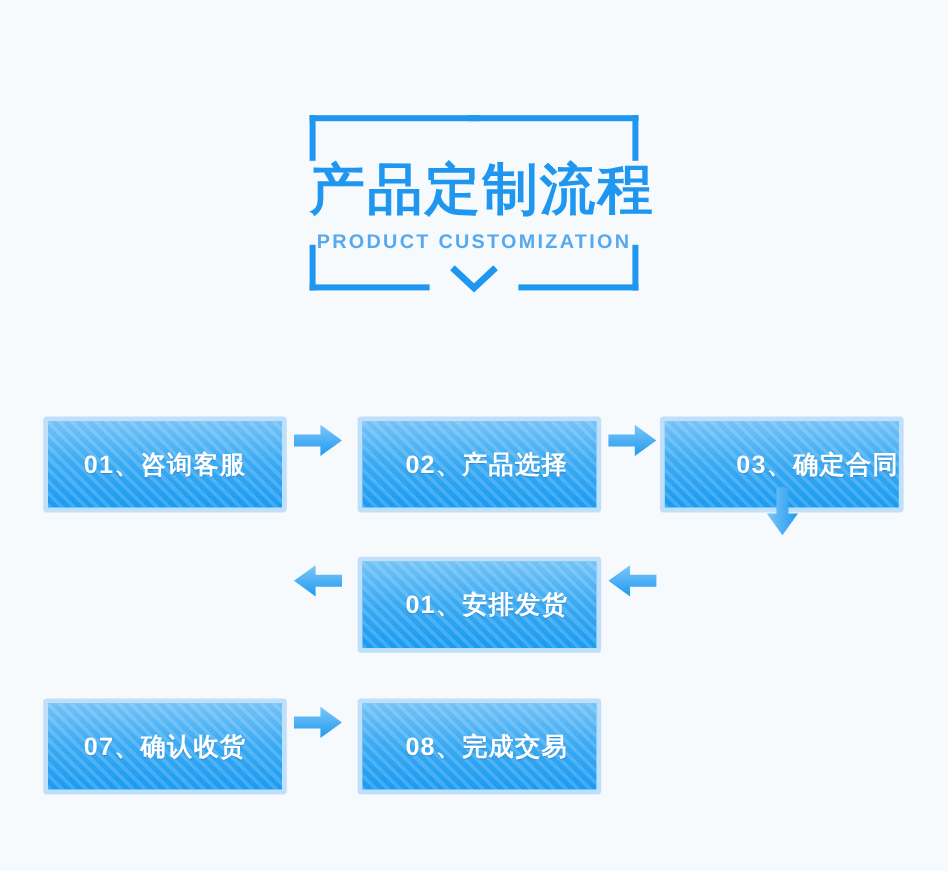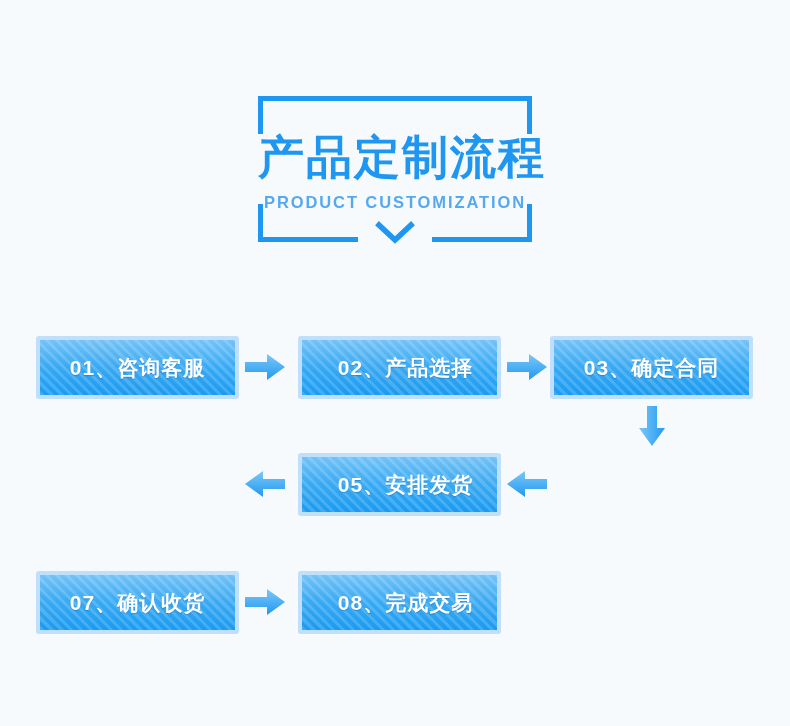--- a/index.html
+++ b/index.html
@@ -84,37 +84,38 @@
     position: absolute;
     left: 0;
     top: 0;
     width: 790px;
     height: 726px;
   }
 
   .step-box {
     position: absolute;
     width: 203px;
-    height: 63px;
+    height: 80px;
     box-sizing: border-box;
     border: 4px solid #bfdffb;
     border-radius: 3px;
     background-color: #2aa3f2;
     background-image:
       repeating-linear-gradient(
         45deg,
         rgba(255,255,255,0.16) 0px,
         rgba(255,255,255,0.16) 3px,
         rgba(255,255,255,0.0) 3px,
         rgba(255,255,255,0.0) 7px
       ),
       linear-gradient(to bottom, #74c3f7 0%, #3aaaf3 48%, #1b9bf1 100%);
     display: flex;
     align-items: center;
     justify-content: center;
+    margin-top: 11px;
   }
 
   .step-label {
     font-size: 21px;
     font-weight: bold;
     color: #ffffff;
     letter-spacing: 1px;
     white-space: nowrap;
     text-shadow: 0 1px 1px rgba(10,80,140,0.35);
   }
@@ -130,21 +131,21 @@
     height: 44px;
   }
 
   
   .r1 { top: 336px; }
   .r2 { top: 453px; }
   .r3 { top: 571px; text-align: right; }
 
   .c1 { left: 36px; }
   .c2 { left: 298px; padding-left: 12px; }
-  .c3 { left: 550px; }
+  .c3 { left: 550px; justify-content: flex-end; }
 </style>
 </head>
 <body>
 
 <div id="header-banner">
   <div class="frame-seg seg-top-left-h"></div>
   <div class="frame-seg seg-top-left-v"></div>
   <div class="frame-seg seg-top-right-h"></div>
   <div class="frame-seg seg-top-right-v"></div>
   <div class="frame-seg seg-bot-left-h"></div>
@@ -206,21 +207,21 @@
     <defs>
       <linearGradient id="agL2a" x1="0" y1="0" x2="0" y2="1">
         <stop offset="0%" stop-color="#7cc7f8"></stop>
           <stop offset="100%" stop-color="#2199f0"></stop>
       </linearGradient>
     </defs>
     <path d="M42 10 L20 10 L20 2 L2 15 L20 28 L20 20 L42 20 Z" fill="url(#agL2a)"></path>
   </svg>
 
   <div class="step-box r2 c2">
-    <span class="step-label">05、安排发货</span>
+    <span class="step-label">01、安排发货</span>
   </div>
   <svg class="arrow" style="left:505px; top:469px;" viewBox="0 0 44 30">
     <defs>
       <linearGradient id="agL2b" x1="0" y1="0" x2="0" y2="1">
         <stop offset="0%" stop-color="#7cc7f8"></stop>
           <stop offset="100%" stop-color="#2199f0"></stop>
       </linearGradient>
     </defs>
     <path d="M42 10 L20 10 L20 2 L2 15 L20 28 L20 20 L42 20 Z" fill="url(#agL2b)"></path>
   </svg>

